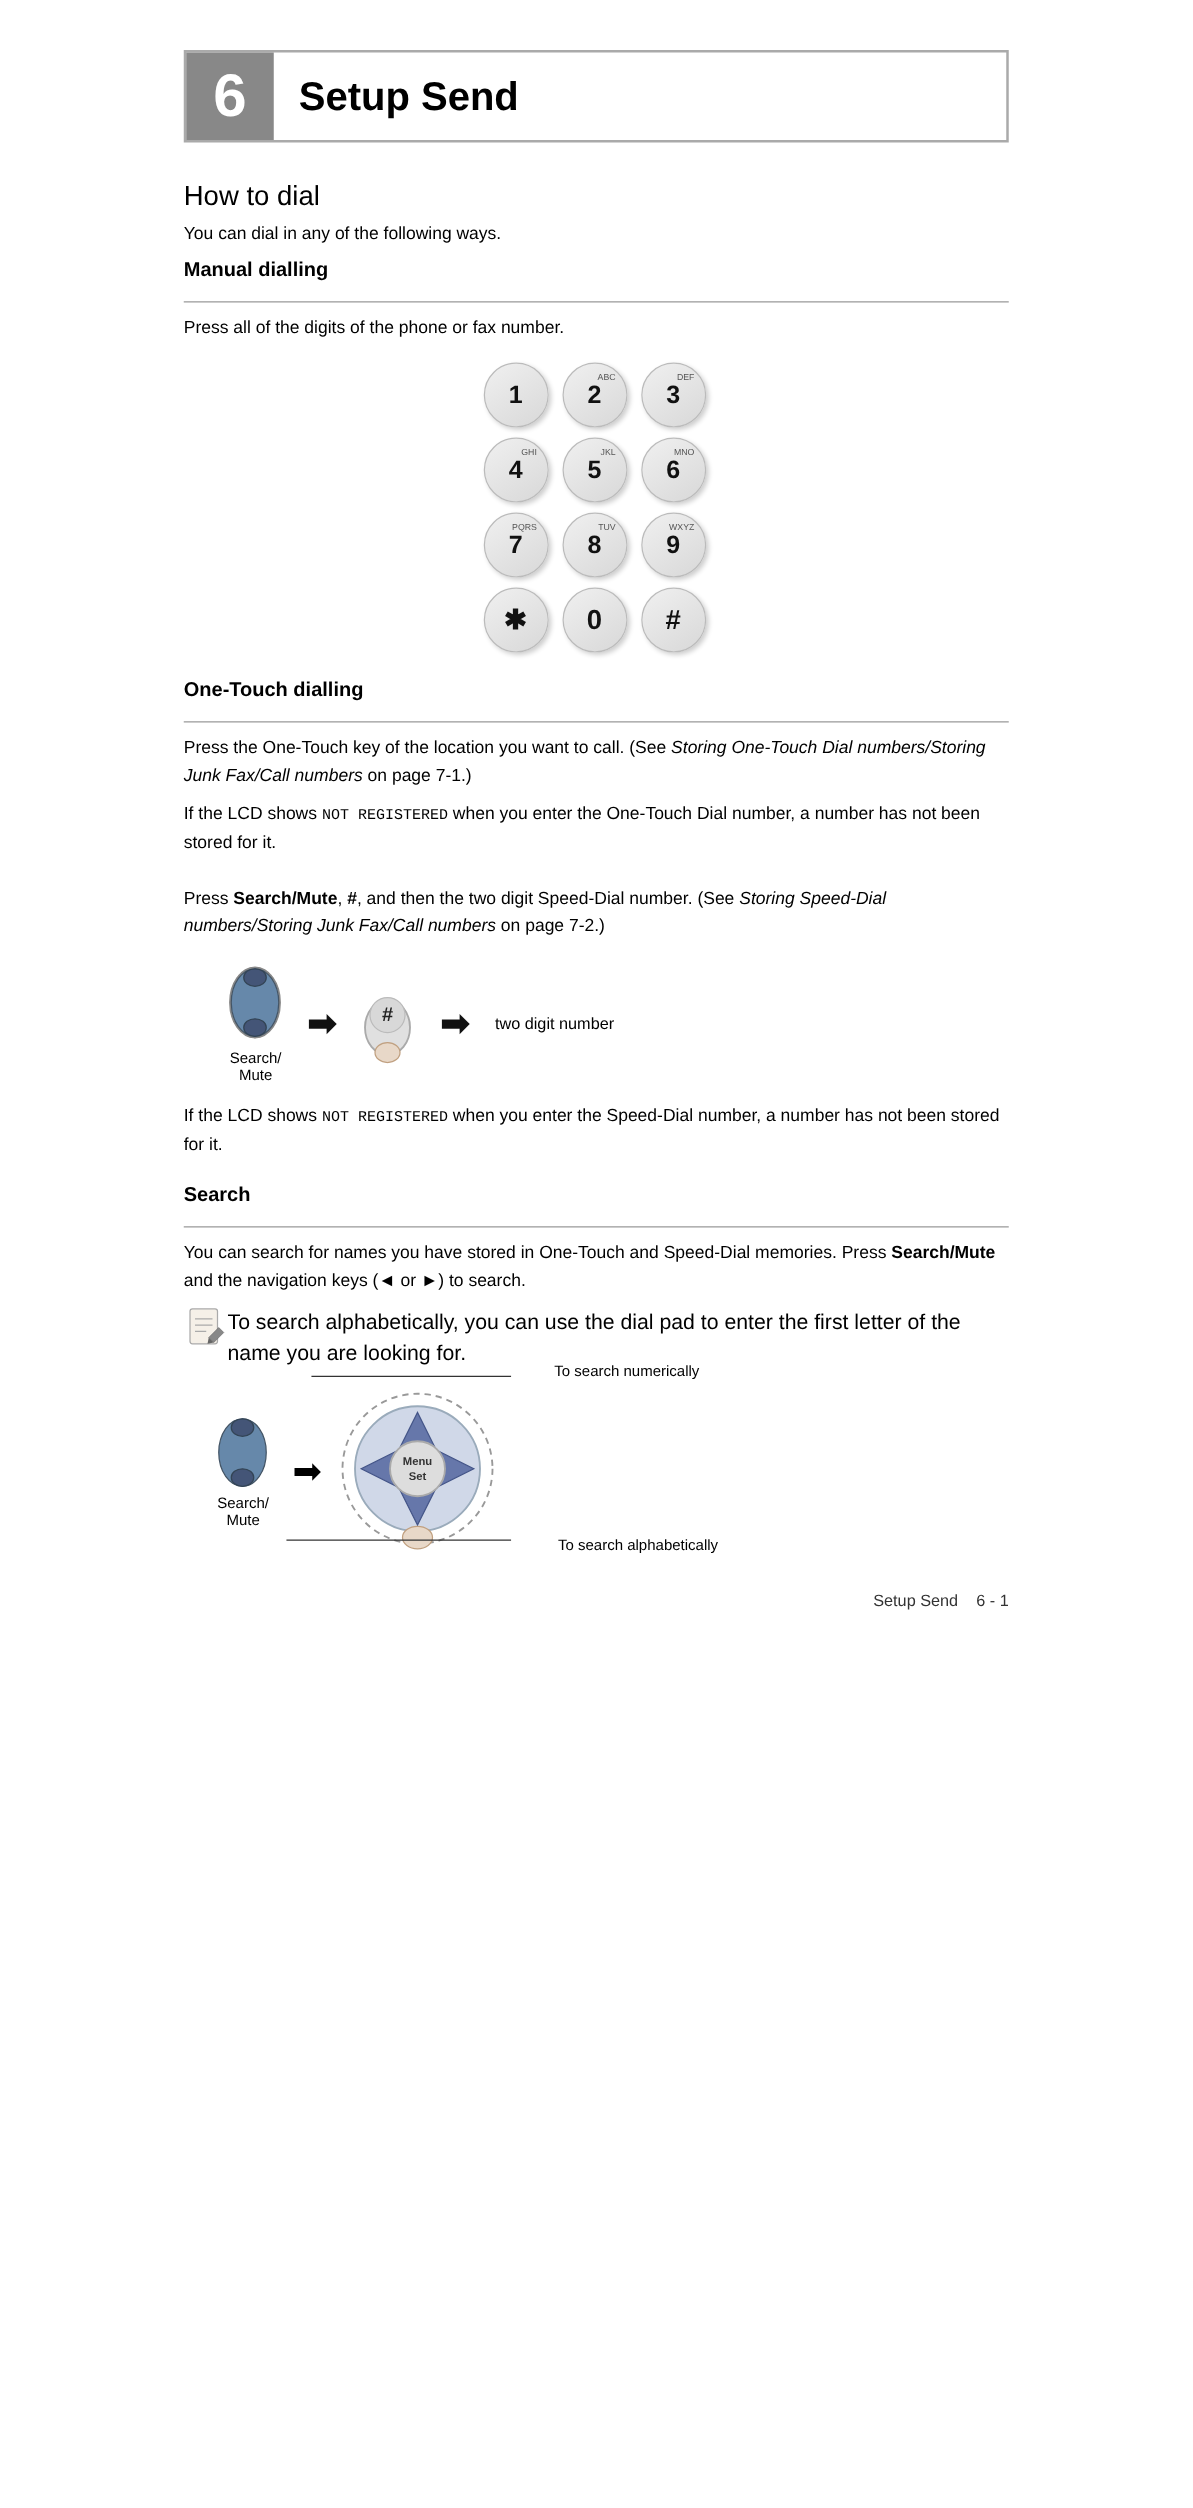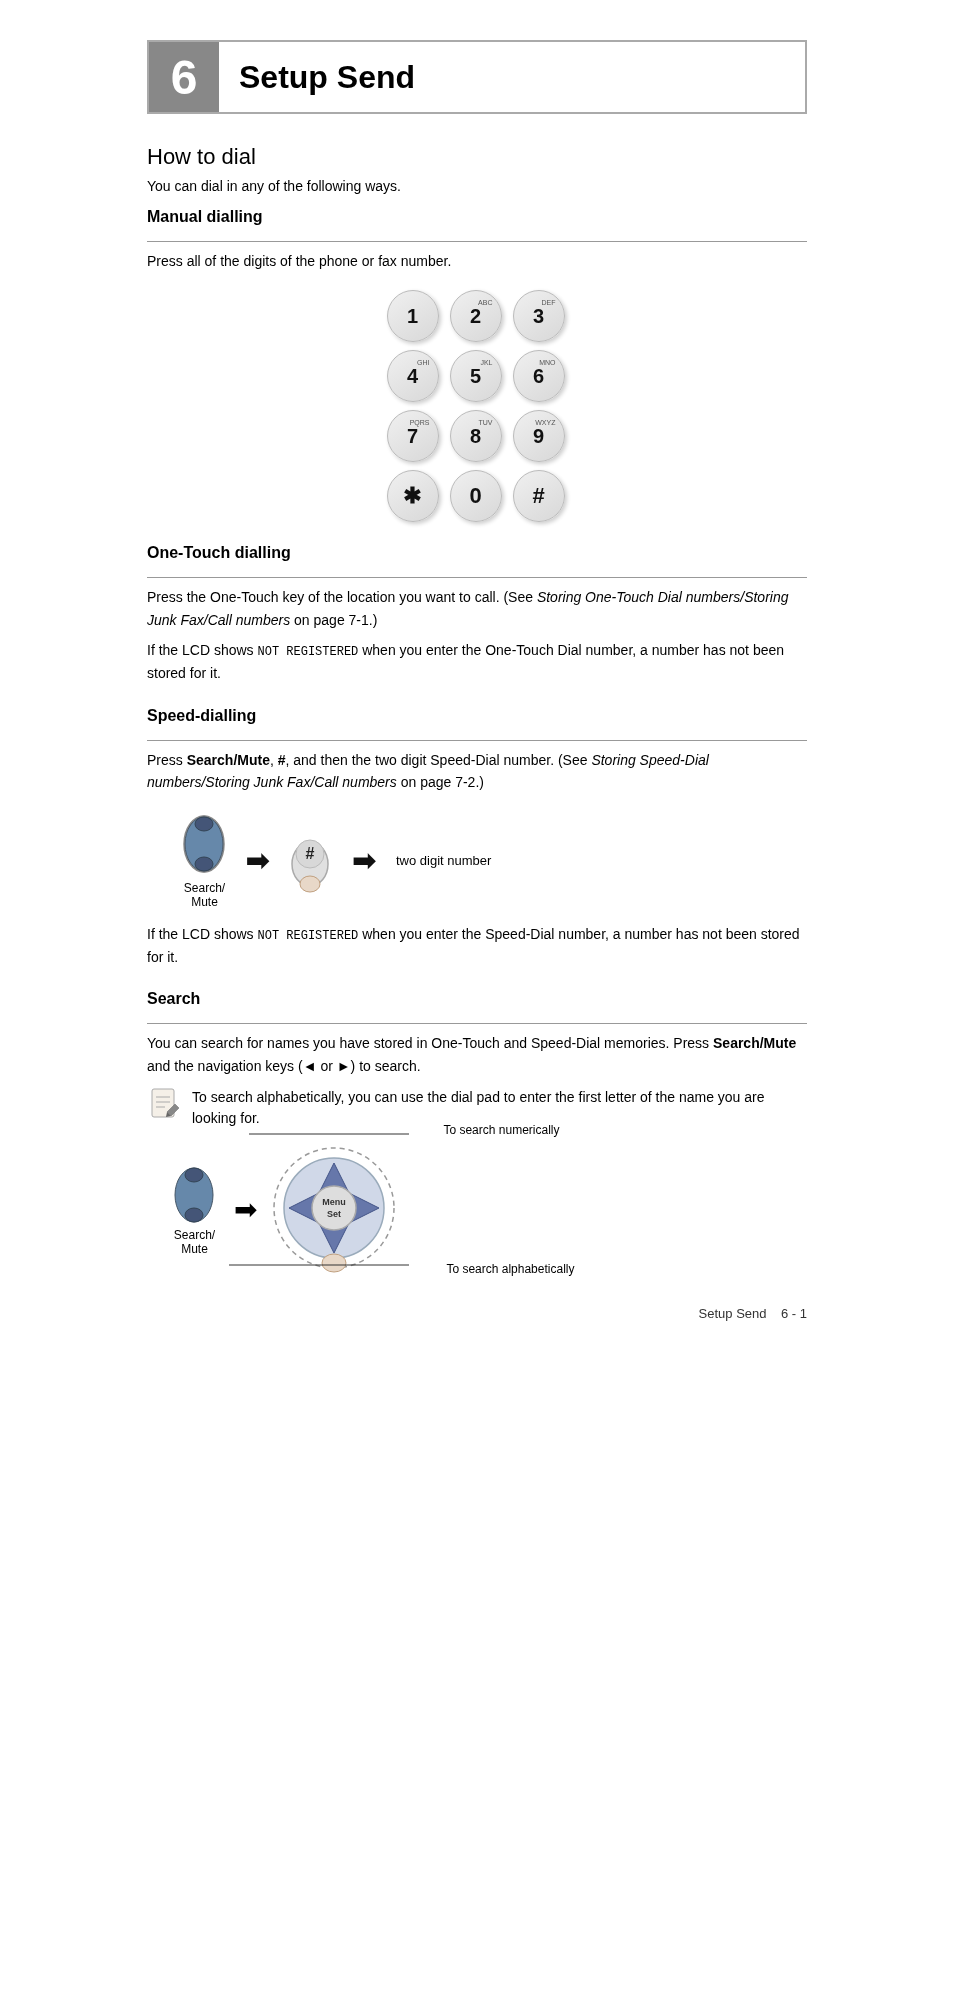--- a/index.html
+++ b/index.html
@@ -158,23 +158,22 @@
     .diagram-text {
       font-size: 13px;
       margin-left: 6px;
       align-self: center;
     }
 
     
     .note-box {
       display: flex;
       align-items: flex-start;
-      gap: 10px;
       margin: 10px 0 14px 0;
-      font-size: 14px;
+      font-size: 17px;
       line-height: 1.5;
     }
 
     
     .page-footer {
       text-align: right;
       font-size: 13px;
       margin-top: 30px;
       color: #333;
     }
@@ -260,21 +259,20 @@
     <div class="subsection-text">
       Press the One-Touch key of the location you want to call.
       (See <em>Storing One-Touch Dial numbers/Storing Junk Fax/Call numbers</em> on page 7-1.)
     </div>
     <div class="subsection-text">
       If the LCD shows <span class="monospace">NOT REGISTERED</span> when you enter the One-Touch Dial number, a number has not been stored for it.
     </div>
   </div>
 
   <div class="subsection">
-    <div class="subsection-title">Speed-dialling</div>
     <div class="subsection-text">
       Press <strong>Search/Mute</strong>, <strong>#</strong>, and then the two digit Speed-Dial number.
       (See <em>Storing Speed-Dial numbers/Storing Junk Fax/Call numbers</em> on page 7-2.)
     </div>
 
     <div class="diagram-container">
 
       <div class="diagram-item">
         <svg width="55" height="65" viewBox="0 0 55 65">
 

